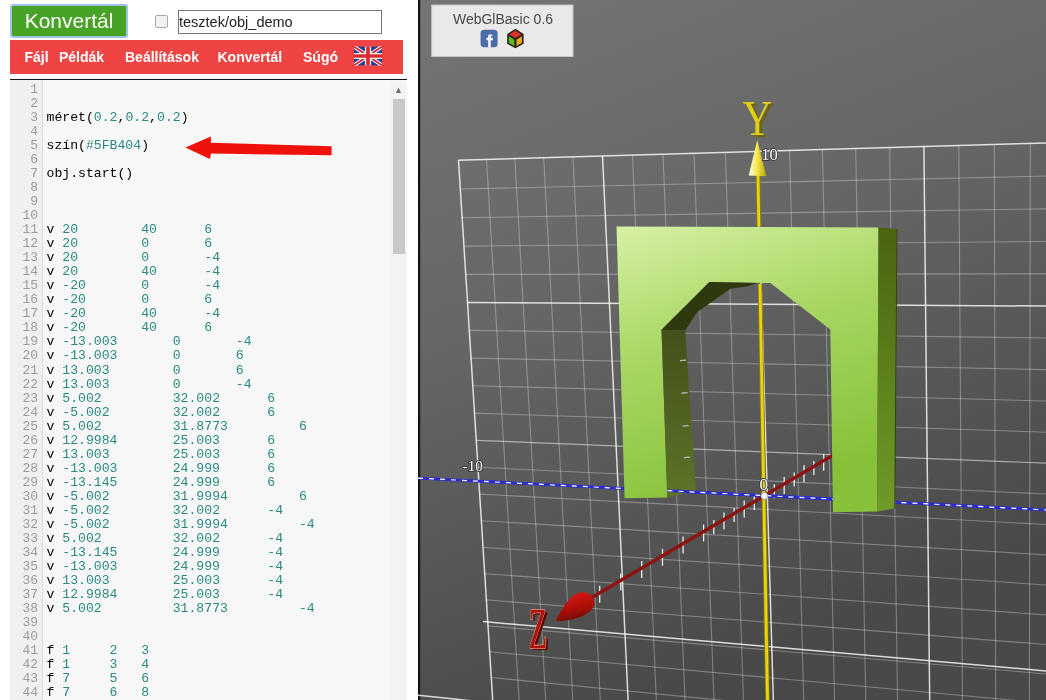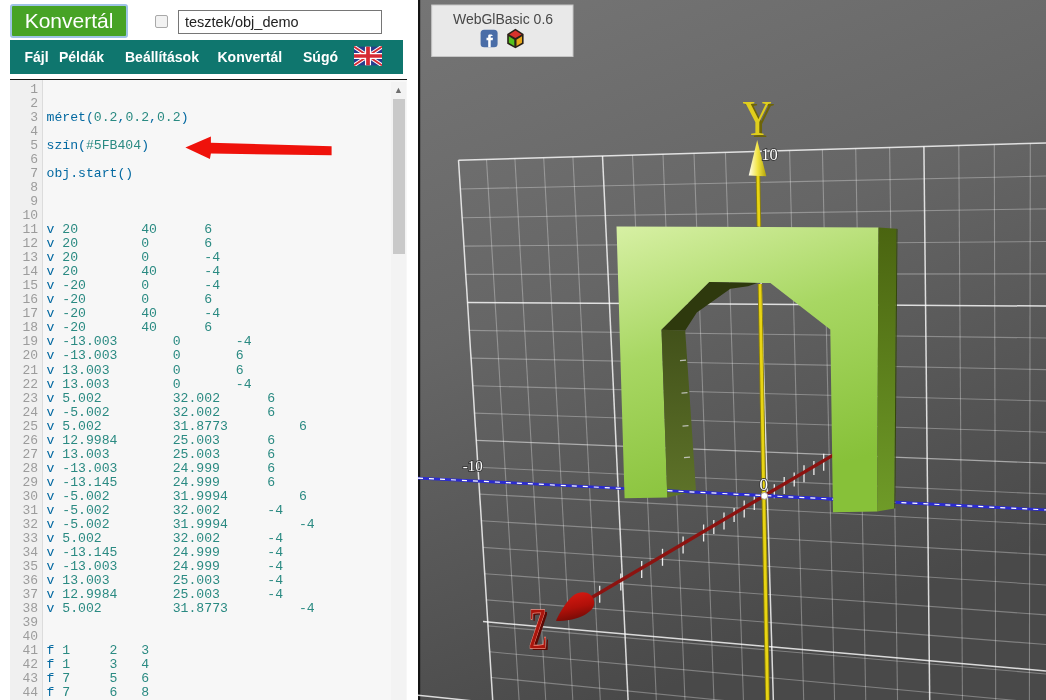--- a/index.html
+++ b/index.html
@@ -3,33 +3,33 @@
 <style>
 *{margin:0;padding:0;box-sizing:border-box}
 html,body{width:1046px;height:700px;overflow:hidden;background:#fff;
  font-family:"Liberation Sans",sans-serif}
 .btn{position:absolute;left:10px;top:4px;width:118px;height:34px;background:#47a325;
  border:2px solid #9ec3e5;border-radius:3px;color:#fff;font-size:21px;
  font-family:"Liberation Sans",sans-serif;text-align:center;line-height:29px}
 .cb{position:absolute;left:155px;top:15px;width:13px;height:13px;background:#f2f2f2;
  border:1px solid #a9a9a9;border-radius:2px}
 .inp{position:absolute;left:178px;top:10px;width:204px;height:24px;border:1px solid #767676;
- background:#fff;font-size:14.5px;color:#222;padding-left:6px;line-height:22px}
-.menu{position:absolute;left:10px;top:40px;width:393px;height:34px;background:#0f766e}
+ background:#fff;font-size:14.5px;color:#222;padding-left:0;line-height:22px}
+.menu{position:absolute;left:10px;top:40px;width:393px;height:34px;background:#ef4444}
 .menu span{position:absolute;top:8.5px;color:#fff;font-weight:bold;font-size:14px}
 .ed{position:absolute;left:10px;top:78.5px;width:397px;height:621.5px;background:#f7f7f7;
  border-top:1.8px solid #161616}
 .gutbg{position:absolute;left:0;top:0;width:32px;height:621.5px;background:#f0f0f0}
 .gut{position:absolute;left:0;top:3.7px;width:28px;text-align:right;color:#9c9c9c;
  font-family:"Liberation Mono",monospace;font-size:13px;line-height:14.01px}
 .gsep{position:absolute;left:32px;top:0;width:1px;height:621.5px;background:#dcdcdc}
 .code{position:absolute;left:36.5px;top:3.7px;color:#2b2b2b;white-space:pre;
  font-family:"Liberation Mono",monospace;font-size:13.15px;line-height:14.01px}
 .code .n{color:#2a8a82}
-.code .k{color:#0369a1}
+.code .k{color:#000000}
 .sb{position:absolute;left:381px;top:2px;width:15px;height:618px;background:#f3f3f3}
 .sbthumb{position:absolute;left:1.5px;top:17px;width:12px;height:155px;background:#c9c9c9}
 .sbarr{position:absolute;left:0;width:15px;height:16px;background:#f3f3f3;color:#6e6e6e;
  font-size:9px;text-align:center;line-height:16px}
 .arrow{position:absolute;left:185px;top:136px}
 </style></head>
 <body>
 <div class="btn">Konvertál</div>
 <div class="cb"></div>
 <div class="inp">tesztek/obj_demo</div>

